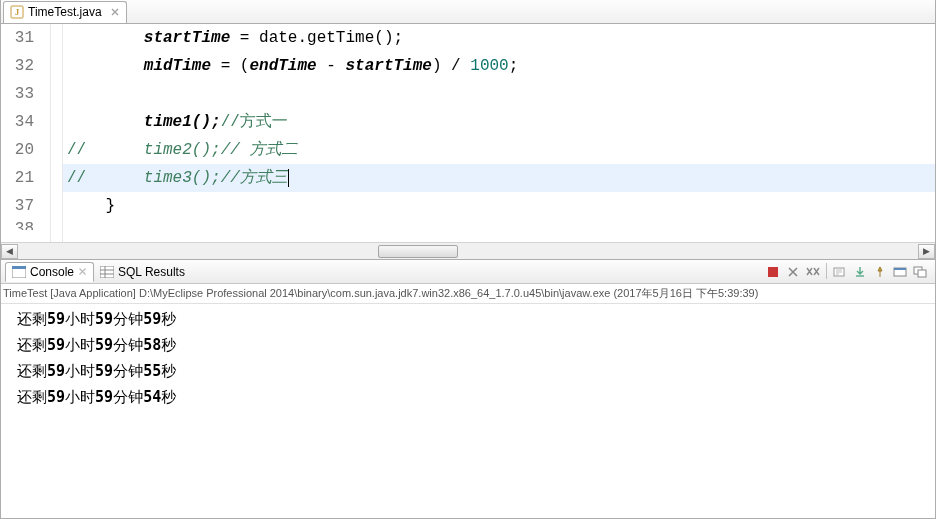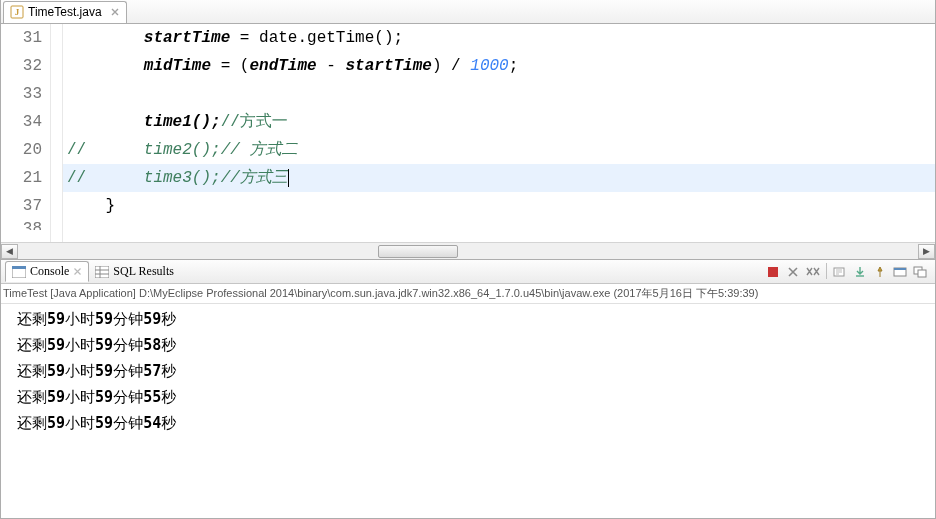--- a/index.html
+++ b/index.html
@@ -59,42 +59,42 @@
       font-family: Consolas, "Courier New", monospace;
       font-size: 16px;
       line-height: 28px;
       background: #ffffff;
     }
     .gutter {
       width: 50px;
       background: #ffffff;
       color: #787878;
       text-align: right;
-      padding-right: 8px;
+      padding-right: 16px;
       border-right: 1px solid #e8e8e8;
       user-select: none;
     }
     .gutter .ln { height: 28px; }
     .fold-strip {
       width: 12px;
       border-right: 1px solid #e8e8e8;
     }
     .code {
       flex: 1;
       white-space: pre;
       overflow: hidden;
     }
     .code .line { height: 28px; padding-left: 4px; }
     .code .line.current { background: #e8f2fe; }
     .kw { color: #000000; }
     .ident { color: #000000; }
     .func { font-style: italic; font-weight: bold; color: #000000; }
     .comment { color: #3f7f5f; }
     .commented-code { color: #3f7f5f; font-style: italic; }
-    .num { color: #3b82f6; font-style: italic; }
+    .num { color: #0f766e; }
     .caret {
       display: inline-block;
       width: 1px;
       height: 18px;
       background: #000;
       vertical-align: middle;
       margin-left: 0px;
     }
     .hscroll {
       height: 17px;
@@ -133,21 +133,20 @@
       align-items: center;
       border-bottom: 1px solid #c5c5c5;
       padding-left: 4px;
     }
     .console-tab {
       display: flex; align-items: center;
       gap: 4px;
       padding: 2px 6px;
       font-size: 12px;
       cursor: pointer;
-      font-family: Liberation Serif, serif;
     }
     .console-tab.active {
       background: #fff;
       border: 1px solid #adadad;
       border-bottom: 1px solid #fff;
       border-top-left-radius: 3px;
       border-top-right-radius: 3px;
     }
     .console-tab .close-icon {
       width: 9px; height: 9px; cursor: pointer; opacity: 0.5;
@@ -311,17 +310,16 @@
           </svg>
       </div>
     </div>
   </div>
 
   <div class="launch-info">TimeTest [Java Application] D:\MyEclipse Professional 2014\binary\com.sun.java.jdk7.win32.x86_64_1.7.0.u45\bin\javaw.exe (2017年5月16日 下午5:39:39)</div>
 
   <div class="console-output" id="console-output">
       <div class="out-line">还剩<span class="bold">59</span>小时<span class="bold">59</span>分钟<span class="bold">59</span>秒</div>
       <div class="out-line">还剩<span class="bold">59</span>小时<span class="bold">59</span>分钟<span class="bold">58</span>秒</div>
-      <div class="out-line">还剩<span class="bold">59</span>小时<span class="bold">59</span>分钟<span class="bold">57</span>秒</div>
       <div class="out-line">还剩<span class="bold">59</span>小时<span class="bold">59</span>分钟<span class="bold">55</span>秒</div>
       <div class="out-line">还剩<span class="bold">59</span>小时<span class="bold">59</span>分钟<span class="bold">54</span>秒</div>
     </div>
 </div>
 
 </body></html>

